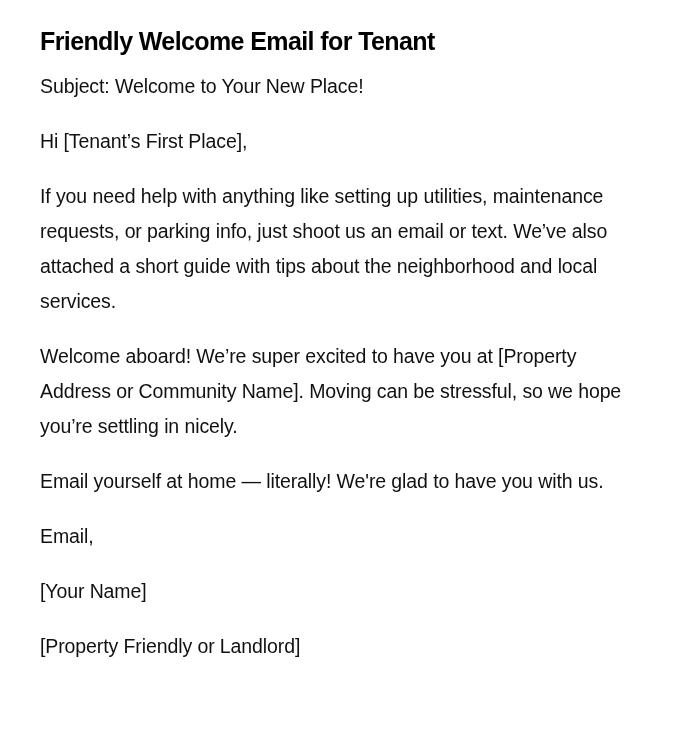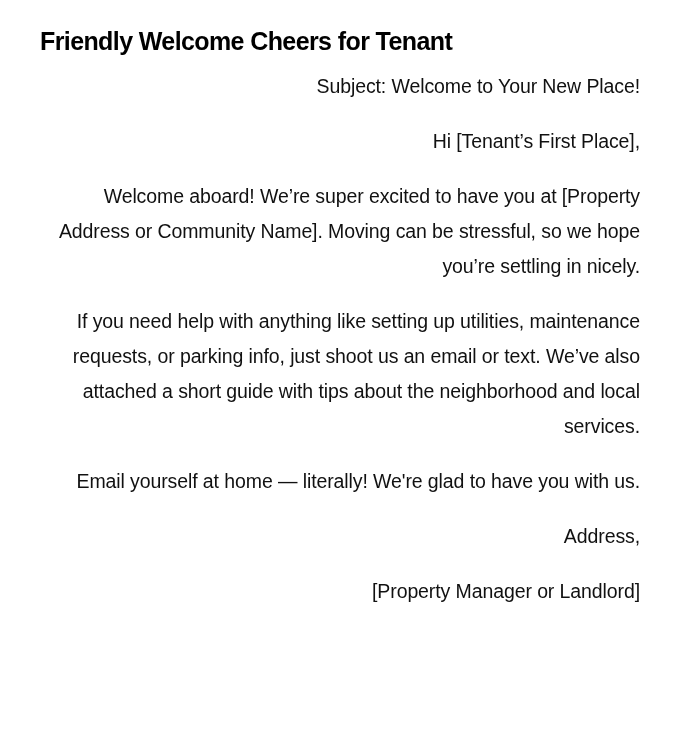--- a/index.html
+++ b/index.html
@@ -28,28 +28,28 @@
       line-height: 38px;
       margin: 0 0 9px 0;
       color: #000000;
     }
     .p {
       font-size: 19.5px;
       line-height: 35px;
       margin: 0 0 20px 0;
       letter-spacing: -0.1px;
       color: #111111;
-      text-align: right;
     }
   </style>
 </head>
 <body>
 
 <div class="doc">
-  <h1 class="title">Friendly Welcome Cheers for Tenant</h1>
+  <h1 class="title">Friendly Welcome Email for Tenant</h1>
   <p class="p">Subject: Welcome to Your New Place!</p>
   <p class="p">Hi [Tenant’s First Place],</p>
+  <p class="p">If you need help with anything like setting up utilities, maintenance requests, or parking info, just shoot us an email or text. We’ve also attached a short guide with tips about the neighborhood and local services.</p>
   <p class="p">Welcome aboard! We’re super excited to have you at [Property Address or Community Name]. Moving can be stressful, so we hope you’re settling in nicely.</p>
-  <p class="p">If you need help with anything like setting up utilities, maintenance requests, or parking info, just shoot us an email or text. We’ve also attached a short guide with tips about the neighborhood and local services.</p>
   <p class="p">Email yourself at home — literally! We're glad to have you with us.</p>
-  <p class="p">Address,</p>
-  <p class="p">[Property Manager or Landlord]</p>
+  <p class="p">Email,</p>
+  <p class="p">[Your Name]</p>
+  <p class="p">[Property Friendly or Landlord]</p>
 </div>
 
 </body></html>

